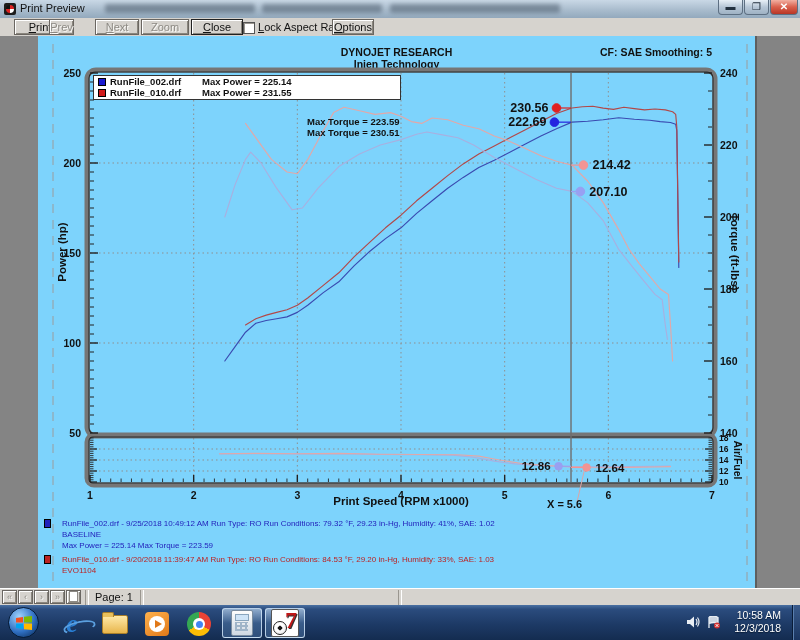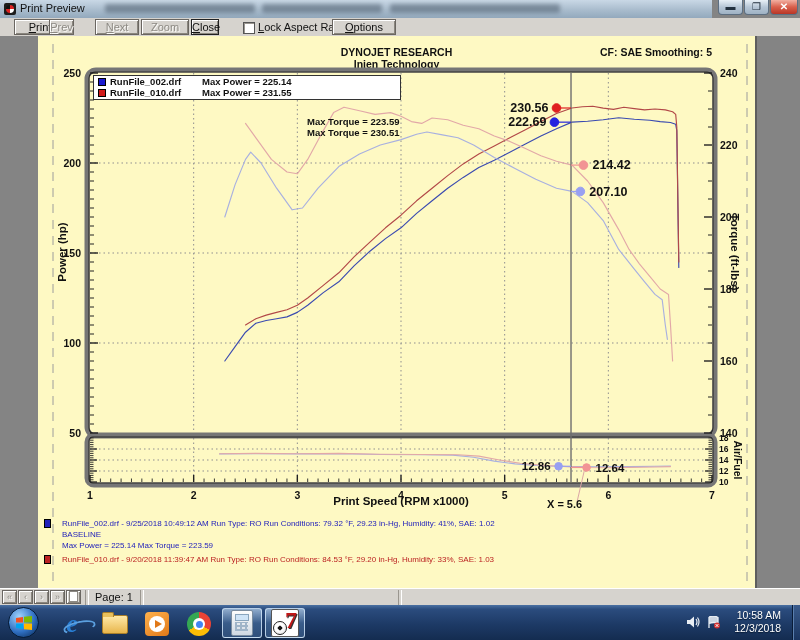--- a/index.html
+++ b/index.html
@@ -1,20 +1,20 @@
 <!DOCTYPE html>
 <html><head>
 <meta charset="utf-8">
 <style>
   html,body{margin:0;padding:0;}
   body{width:800px;height:640px;position:relative;overflow:hidden;
        font-family:"Liberation Sans",sans-serif;background:#848484;
        -webkit-font-smoothing:antialiased;}
   
-  .titlebar{position:absolute;left:0;top:0;width:712px;height:18px;
+  .titlebar{position:absolute;left:0;top:0;width:800px;height:18px;
     background:linear-gradient(180deg,#c9d8e6 0%,#a9bccd 55%,#93a9bd 100%);
     border-bottom:1px solid #6f8398;}
   .appicon{position:absolute;left:4px;top:3px;width:12px;height:12px;background:#1d1d1d;
     border-radius:2px;overflow:hidden;}
   .appicon:before{content:"";position:absolute;left:2px;top:2px;width:8px;height:8px;
     background:conic-gradient(#d22 0 25%,#fff 0 50%,#d22 0 75%,#111 0);border-radius:50%;}
   .wtitle{position:absolute;left:20px;top:2px;font-size:11px;color:#111;}
   .blurblob{position:absolute;top:4px;height:9px;background:#4d5d6e;opacity:.55;
     filter:blur(2px);border-radius:2px;}
   .winbtn{position:absolute;top:0;height:15px;border:1px solid #5d6f82;border-top:none;
@@ -28,21 +28,21 @@
   .tbtn{position:absolute;top:1px;height:16px;background:#d6d3ce;border:1px solid #6a6661;
     box-shadow:inset 1px 1px 0 #fff,inset -1px -1px 0 #8a867e;font-size:11px;color:#111;
     text-align:center;line-height:14px;box-sizing:border-box;}
   .tbtn.disabled{color:#8d8a84;text-shadow:1px 1px 0 #fbfaf8;}
   .tbtn .u, .cbl .u{text-decoration:underline;}
   .cbx{position:absolute;top:4px;width:10px;height:10px;background:#fff;border:1px solid #555;
     box-shadow:inset 1px 1px 0 #9a968f;}
   .cbl{position:absolute;top:3px;font-size:11px;color:#111;}
   
   .preview{position:absolute;left:0;top:36px;width:800px;height:552px;background:#848484;}
-  .page{position:absolute;left:38px;top:0;width:717px;height:552px;background:#fef9c3;
+  .page{position:absolute;left:38px;top:0;width:717px;height:552px;background:#7dd3fc;
     box-shadow:2px 0 0 #5e5e5e;}
   .page .hdr{position:absolute;left:0;width:717px;text-align:center;font-weight:bold;
     font-size:10.5px;color:#111;}
   .cf{position:absolute;right:43px;top:10px;font-weight:bold;font-size:10.5px;color:#111;}
   .axis-title{position:absolute;font-weight:bold;font-size:11.5px;color:#111;white-space:nowrap;}
   .rot-l{transform:translate(-50%,-50%) rotate(-90deg);}
   .rot-r{transform:translate(-50%,-50%) rotate(90deg);}
   .xlabel{position:absolute;left:52px;top:459px;width:622px;text-align:center;
     font-weight:bold;font-size:11.5px;color:#111;}
   svg text{font-family:"Liberation Sans",sans-serif;}
@@ -135,24 +135,24 @@
   <div class="winbtn" style="left:718px;width:25px;">▬</div>
   <div class="winbtn" style="left:744px;width:25px;">❐</div>
   <div class="winbtn close" style="left:770px;width:28px;">✕</div>
 </div>
 
 <div class="toolbar">
   <div class="tbtn" style="left:14px;width:52px;"><span></span><span class="u">P</span><span>rint</span></div>
   <div class="tbtn disabled" style="left:49px;width:25px;"><span></span><span class="u">P</span><span>rev</span></div>
   <div class="tbtn disabled" style="left:95px;width:44px;"><span></span><span class="u">N</span><span>ext</span></div>
   <div class="tbtn disabled" style="left:141px;width:48px;"><span>Zoom </span><span class="u">O</span><span>ut</span></div>
-  <div class="tbtn" style="left:191px;width:28px;border-color:#222;"><span></span><span class="u">C</span><span>lose</span></div>
+  <div class="tbtn" style="left:191px;width:52px;border-color:#222;"><span></span><span class="u">C</span><span>lose</span></div>
   <div class="cbx" style="left:243px;"></div>
   <div class="cbl" style="left:258px;"><span class="u">L</span><span>ock Aspect Ratio</span></div>
-  <div class="tbtn" style="left:332px;width:64px;"><span class="u">O</span><span>ptions</span></div>
+  <div class="tbtn" style="left:332px;width:42px;"><span class="u">O</span><span>ptions</span></div>
 </div>
 
 <div class="preview">
   <div class="page">
     <div class="hdr" style="top:10px;">DYNOJET RESEARCH</div>
     <div class="hdr" style="top:22px;">Injen Technology</div>
     <div class="cf">CF: SAE  Smoothing: 5</div>
 
     <svg id="chart-svg" width="717" height="552" style="position:absolute;left:0;top:0;">
         <line x1="15" y1="8" x2="15" y2="546" stroke="#9c9c9c" stroke-width="1" stroke-dasharray="9 7"></line>
@@ -416,20 +416,21 @@
 
     <div class="runinfo" style="top:482px;">
       <span class="rsq" id="rsq0" style="background: rgb(34, 34, 187);"></span>
       <div class="rtxt" id="rt0a" style="color: rgb(34, 34, 187);">RunFile_002.drf - 9/25/2018 10:49:12 AM  Run Type: RO  Run Conditions: 79.32 °F, 29.23 in-Hg,  Humidity:  41%, SAE: 1.02</div>
       <div class="rtxt" id="rt0b" style="color: rgb(34, 34, 187);">BASELINE</div>
       <div class="rtxt" id="rt0c" style="color: rgb(34, 34, 187);">Max Power = 225.14  Max Torque = 223.59</div>
     </div>
     <div class="runinfo" style="top:518px;">
       <span class="rsq" id="rsq1" style="background: rgb(187, 34, 34);"></span>
       <div class="rtxt" id="rt1a" style="color: rgb(187, 34, 34);">RunFile_010.drf - 9/20/2018 11:39:47 AM  Run Type: RO  Run Conditions: 84.53 °F, 29.20 in-Hg,  Humidity:  33%, SAE: 1.03</div>
+      <div class="rtxt" id="rt1b" style="color: rgb(187, 34, 34);">EVO1104</div>
     </div>
   </div>
 </div>
 
 <div class="statusbar">
   <div class="sbtn" style="left:2px;">«</div>
   <div class="sbtn" style="left:18px;">‹</div>
   <div class="sbtn" style="left:34px;">›</div>
   <div class="sbtn" style="left:50px;">»</div>
   <div class="sbtn" style="left:66px;"><span class="docico"></span></div>

